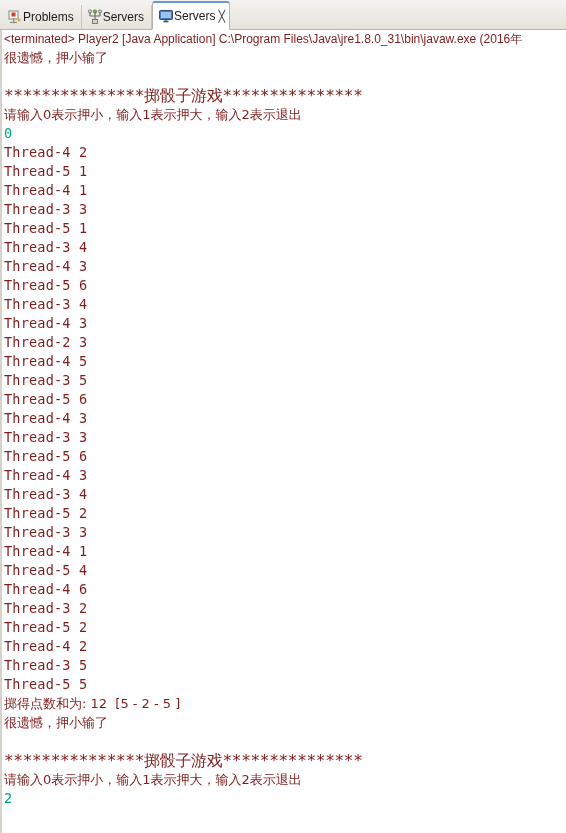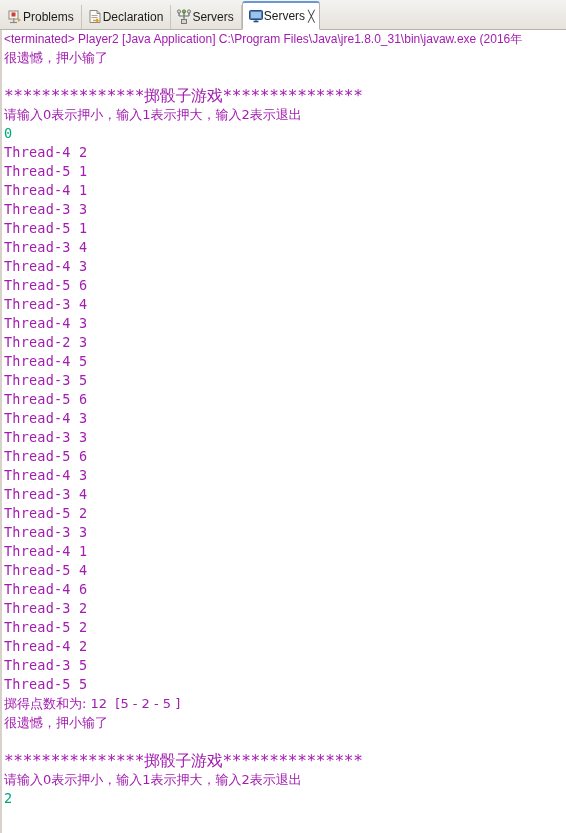--- a/index.html
+++ b/index.html
@@ -82,21 +82,21 @@
     left: 4px;
     right: 0;
     top: 0;
   }
 
   .line {
     height: 19px;
     line-height: 19px;
     white-space: pre;
     font-size: 13px;
-    color: #a21caf;
+    color: #7f1d1d;
   }
   .line.head {
     font-family: "Liberation Sans", sans-serif;
     font-size: 12px;
     height: 18px;
     line-height: 18px;
     letter-spacing: 0px;
   }
   .line.mono {
     font-family: "DejaVu Sans Mono", monospace;
@@ -126,31 +126,20 @@
         <rect x="2" y="2" width="9" height="8" fill="#f7f6f2" stroke="#8a8880" stroke-width="1"></rect>
         <rect x="4.5" y="3.5" width="4" height="4" fill="#d33b33"></rect>
         <rect x="6" y="9" width="1.5" height="4" fill="#9a9890"></rect>
         <path d="M3 13.5 h7" stroke="#8a8880" stroke-width="1.2" fill="none"></path>
         <path d="M11 9 l3 2 -3 2 z" fill="#e0a030"></path>
       </svg>
     </span>
     <span class="tab-label">Problems</span>
   </div>
 
-  <div class="tab inactive">
-    <span class="ticon">
-      <svg width="16" height="16" viewBox="0 0 16 16">
-        <path d="M3 1.5 h7 l3 3 v9 h-10 z" fill="#fbfaf6" stroke="#8a8880" stroke-width="1"></path>
-        <path d="M10 1.5 v3 h3" fill="none" stroke="#8a8880" stroke-width="1"></path>
-        <path d="M4.5 6.5 h6 M4.5 8.5 h6" stroke="#a8a6a0" stroke-width="1"></path>
-        <path d="M6 11.5 h5 l-1.5 -1.6 M11 11.5 l-1.5 1.6" fill="none" stroke="#e0a030" stroke-width="1.6"></path>
-      </svg>
-    </span>
-    <span class="tab-label">Declaration</span>
-  </div>
 
   <div class="tab inactive">
     <span class="ticon">
       <svg width="16" height="16" viewBox="0 0 16 16">
         <path d="M3 3 v4 M8 3 v4 M13 3 v4 M3 7 h10 M8 7 v3" stroke="#6b6f76" stroke-width="1.2" fill="none"></path>
         <circle cx="3" cy="2.5" r="1.6" fill="#d8d4c8" stroke="#6b6f76" stroke-width="0.9"></circle>
         <circle cx="8" cy="2.5" r="1.6" fill="#7fb04a" stroke="#4d7a2a" stroke-width="0.9"></circle>
         <circle cx="13" cy="2.5" r="1.6" fill="#d8d4c8" stroke="#6b6f76" stroke-width="0.9"></circle>
         <rect x="5.5" y="10.5" width="5" height="4" fill="#d8d4c8" stroke="#6b6f76" stroke-width="0.9"></rect>
       </svg>

